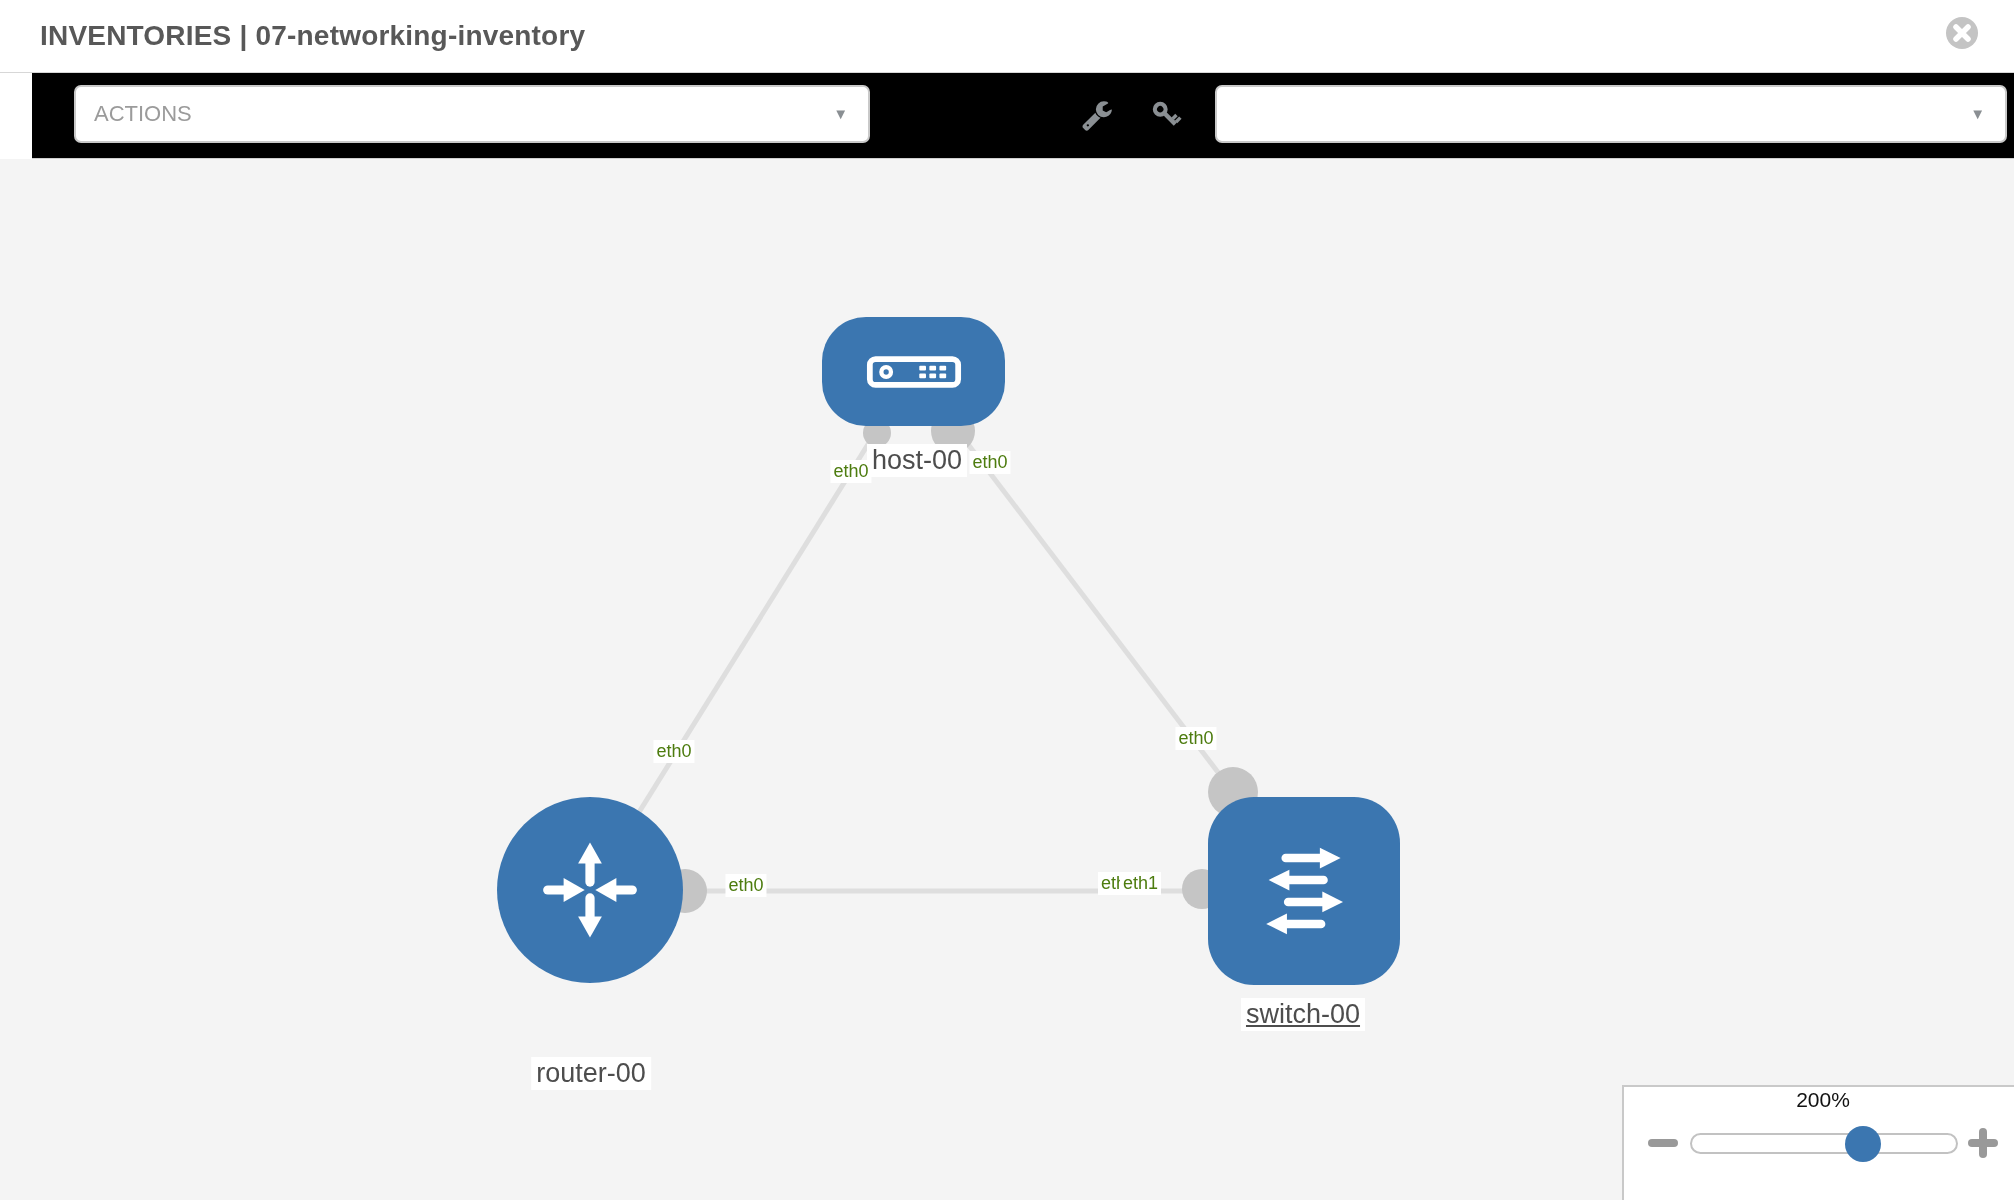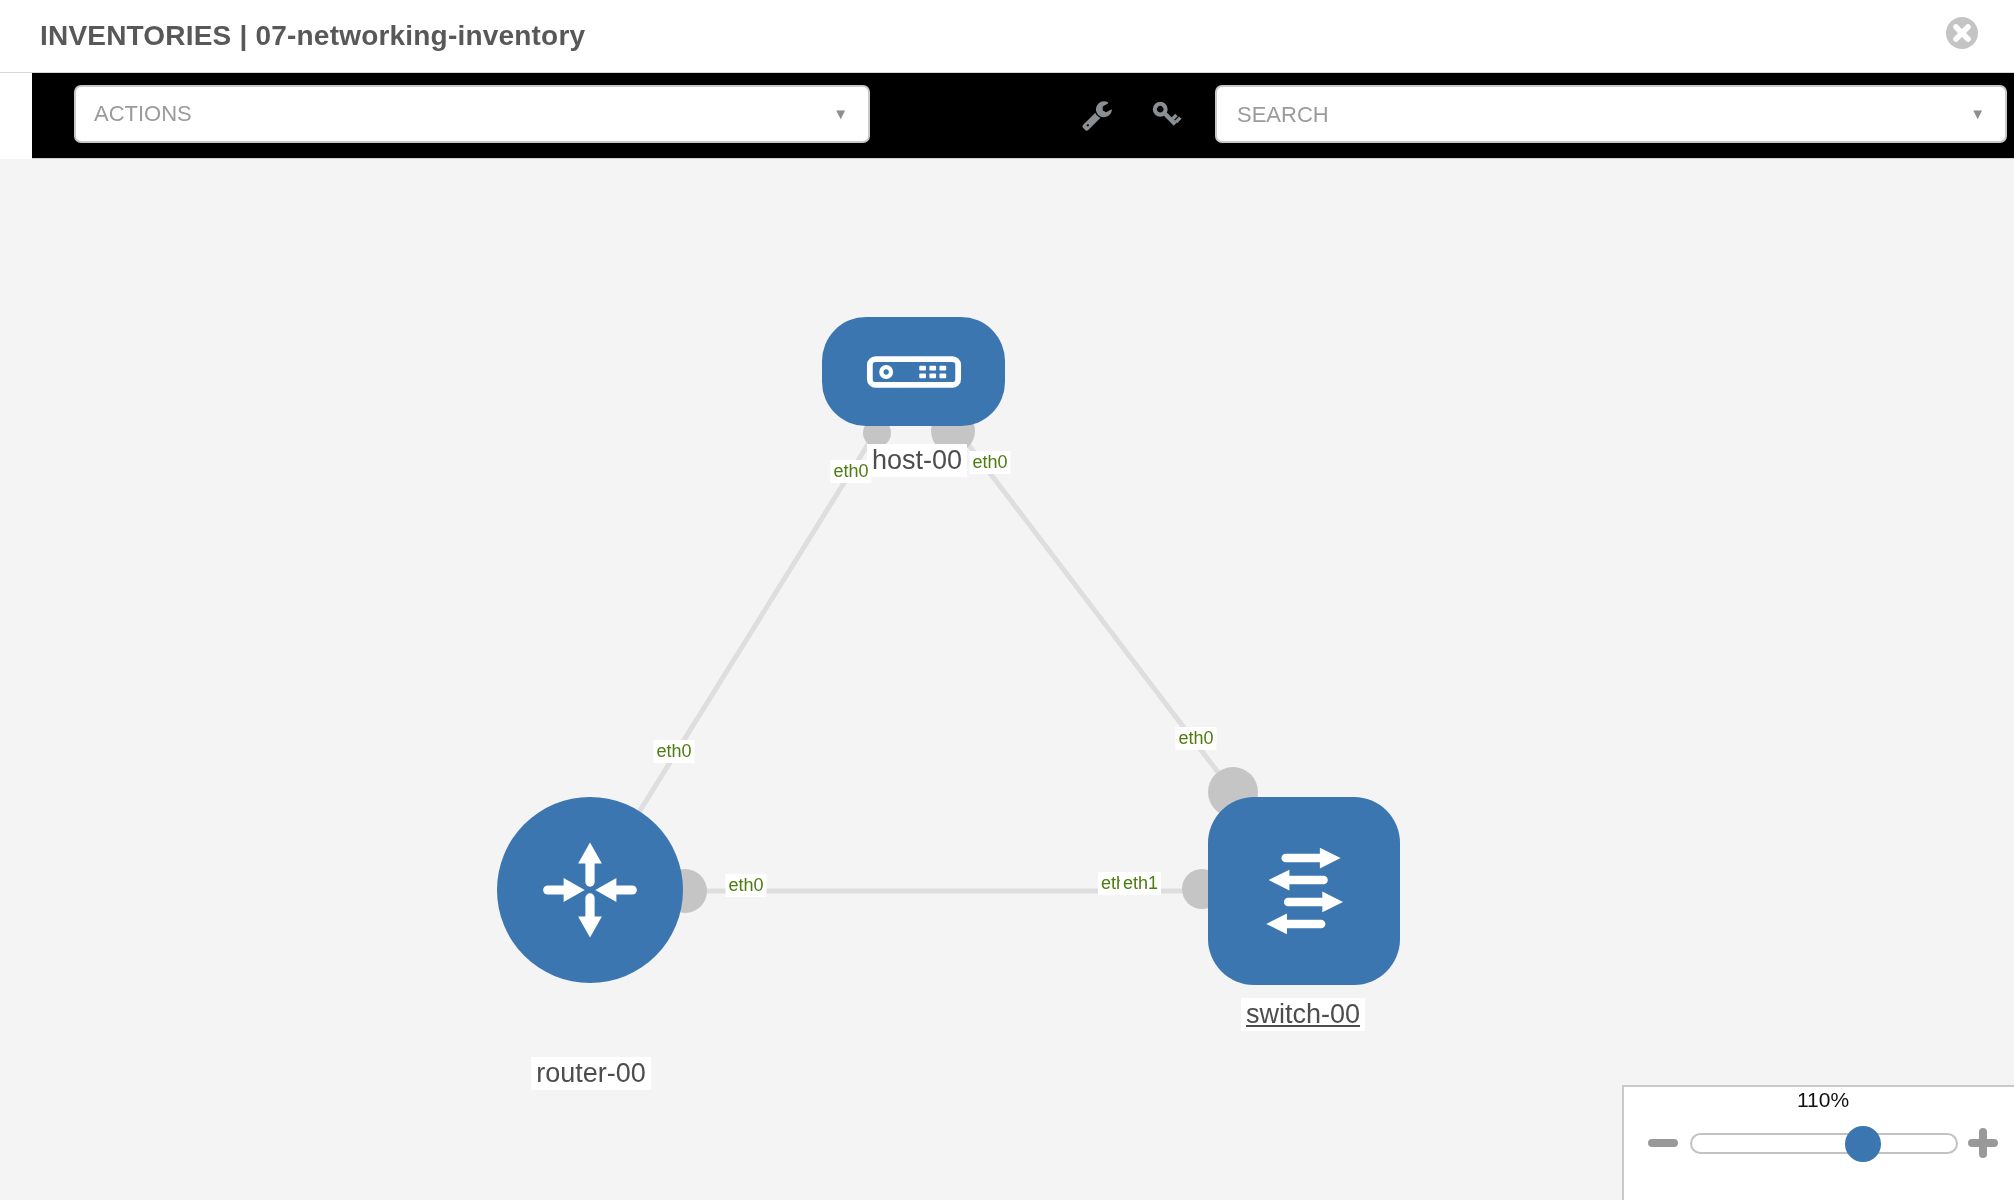--- a/index.html
+++ b/index.html
@@ -127,21 +127,20 @@
       <g transform="rotate(-45 16 16)" fill="#8a8f93">
         <circle cx="16" cy="7" r="5" fill="none" stroke="#8a8f93" stroke-width="4"></circle>
         <rect x="14" y="11.5" width="4.2" height="15.5"></rect>
         <rect x="18" y="20" width="5" height="3.2"></rect>
         <rect x="18" y="24.4" width="5.8" height="3.2"></rect>
       </g>
     </svg>
   </div>
 
   <div class="combo search-combo">
-    <input class="search-input" type="text" placeholder="SEARCH" style="">
     <span class="combo-caret">▼</span>
   </div>
 </div>
 
 <div class="topology-canvas"></div>
 
 <svg class="links-svg" width="2014" height="1041">
 
   <line x1="590" y1="732" x2="913" y2="213" stroke="#dedede" stroke-width="5"></line>
   <line x1="913" y1="213" x2="1233" y2="633" stroke="#dedede" stroke-width="5"></line>
@@ -203,18 +202,18 @@
 
 <div class="iface-label iface-center" style="left:851px;top:460px;">eth0</div>
 <div class="iface-label iface-center" style="left:990px;top:451px;">eth0</div>
 <div class="iface-label iface-center" style="left:674px;top:740px;">eth0</div>
 <div class="iface-label iface-center" style="left:1196px;top:727px;">eth0</div>
 <div class="iface-label iface-center" style="left:746px;top:874px;">eth0</div>
 <div class="iface-label" style="left:1098px;top:872px;">eth0</div>
 <div class="iface-label" style="left:1120px;top:872px;">eth1</div>
 
 <div class="zoom-panel"></div>
-<div class="zoom-value">110%</div>
+<div class="zoom-value">200%</div>
 <div class="zoom-bar" style="left:1648px;top:1139px;width:30px;height:8px;"></div>
 <div class="zoom-track"></div>
 <div class="zoom-thumb"></div>
 <div class="zoom-bar" style="left:1968px;top:1139px;width:30px;height:8px;"></div>
 <div class="zoom-bar" style="left:1979px;top:1128px;width:8px;height:30px;"></div>
 
 </body></html>

